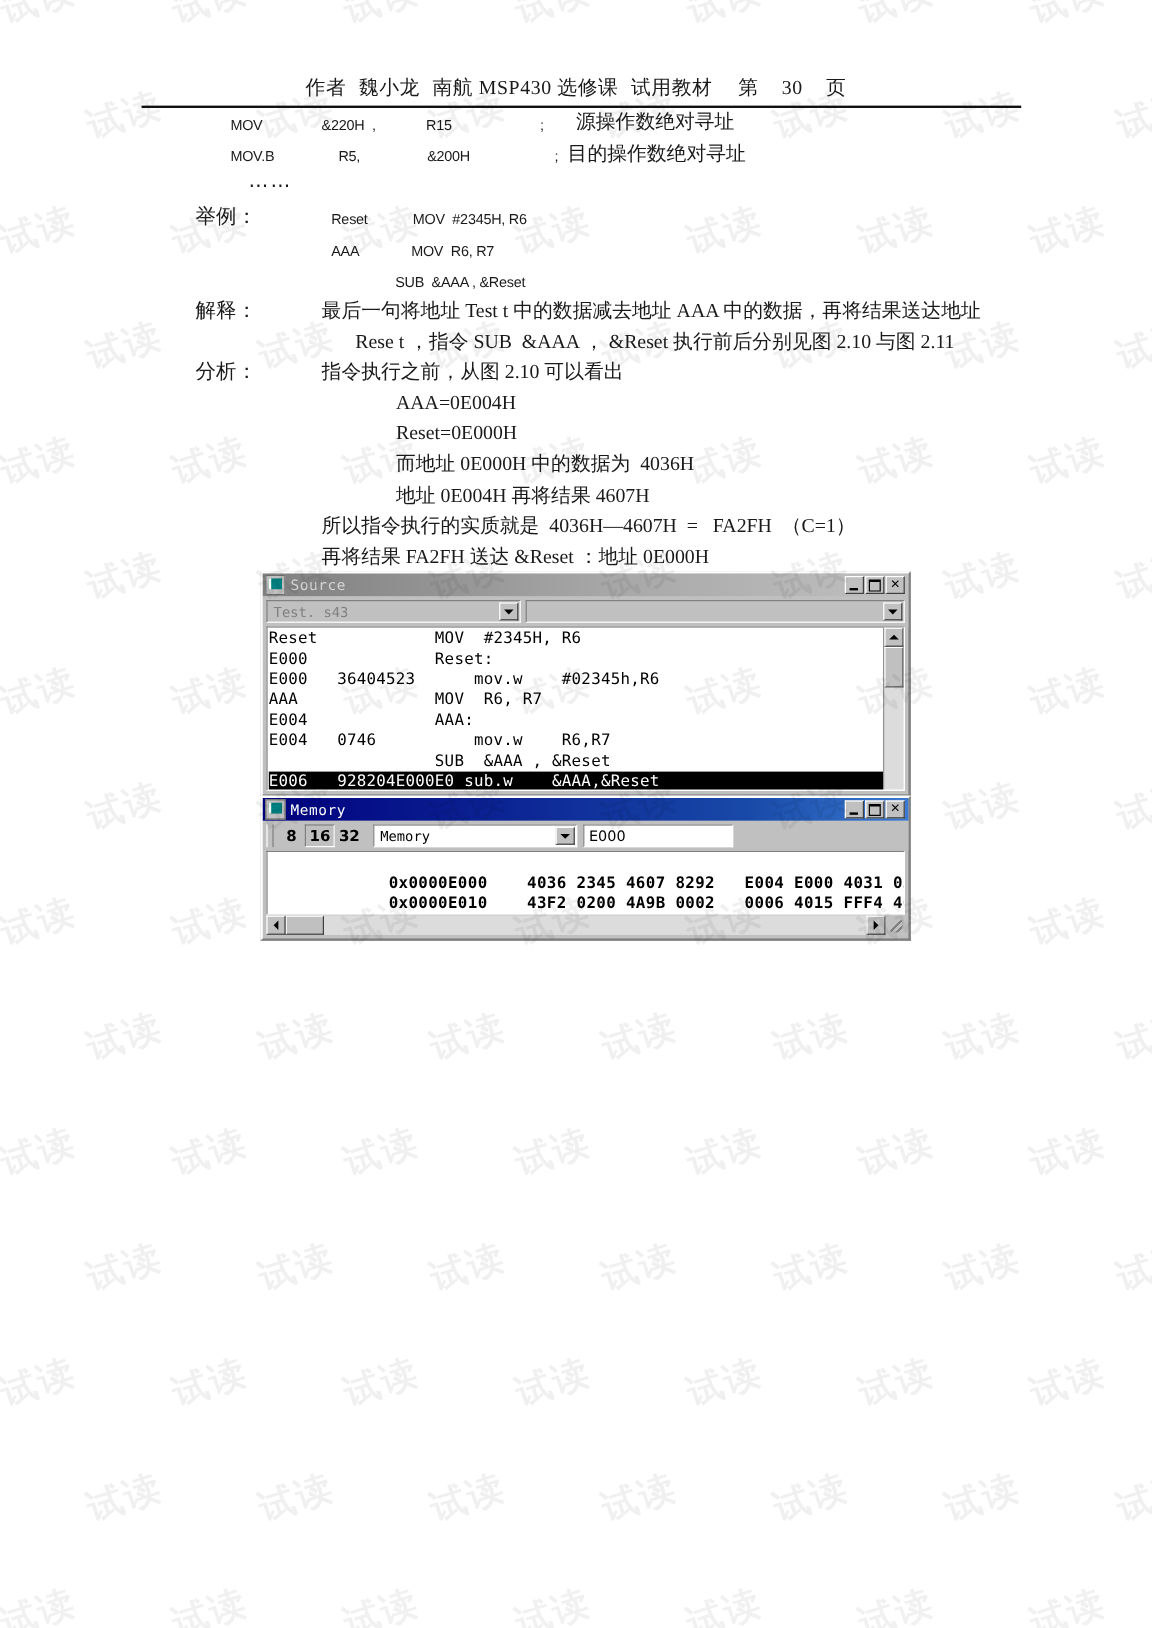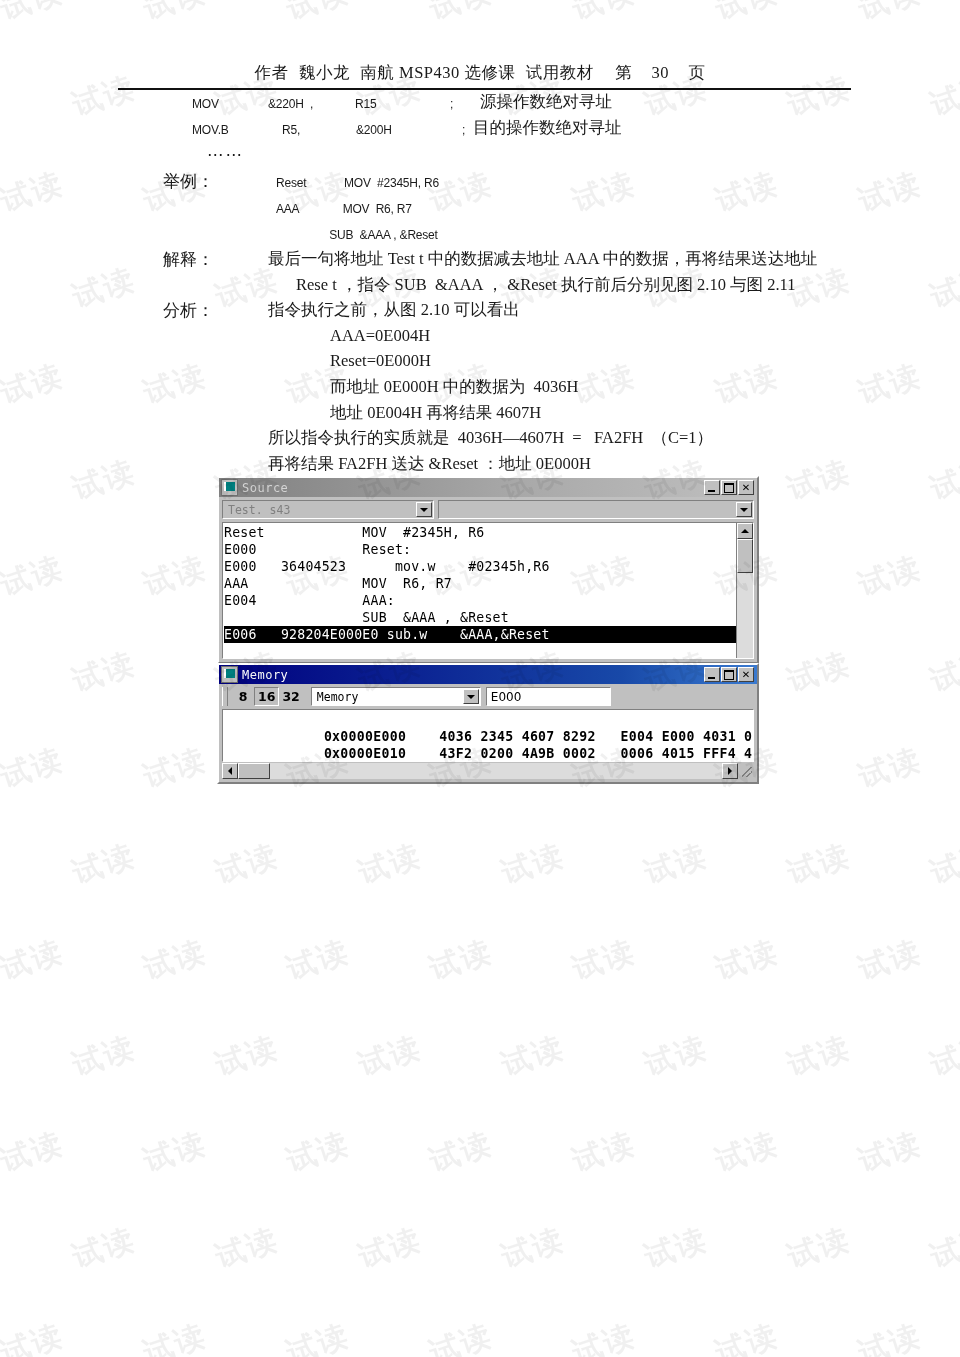--- a/index.html
+++ b/index.html
@@ -526,20 +526,21 @@
         </div>
       </div>
 
       <div class="codepane">
         <div class="codelines">
           <div class="cline">Reset            MOV  #2345H, R6</div>
           <div class="cline">E000             Reset:</div>
           <div class="cline">E000   36404523      mov.w    #02345h,R6</div>
           <div class="cline">AAA              MOV  R6, R7</div>
           <div class="cline">E004             AAA:</div>
+          <div class="cline">E004   0746          mov.w    R6,R7</div>
           <div class="cline">                 SUB  &amp;AAA , &amp;Reset</div>
           <div class="cline hl">E006   928204E000E0 sub.w    &amp;AAA,&amp;Reset</div>
 
         </div>
         <div class="vscroll">
           <div class="sbtn up"></div>
           <div class="sthumb" style="height:34px"></div>
           <div class="strack"></div>
         </div>
       </div>

